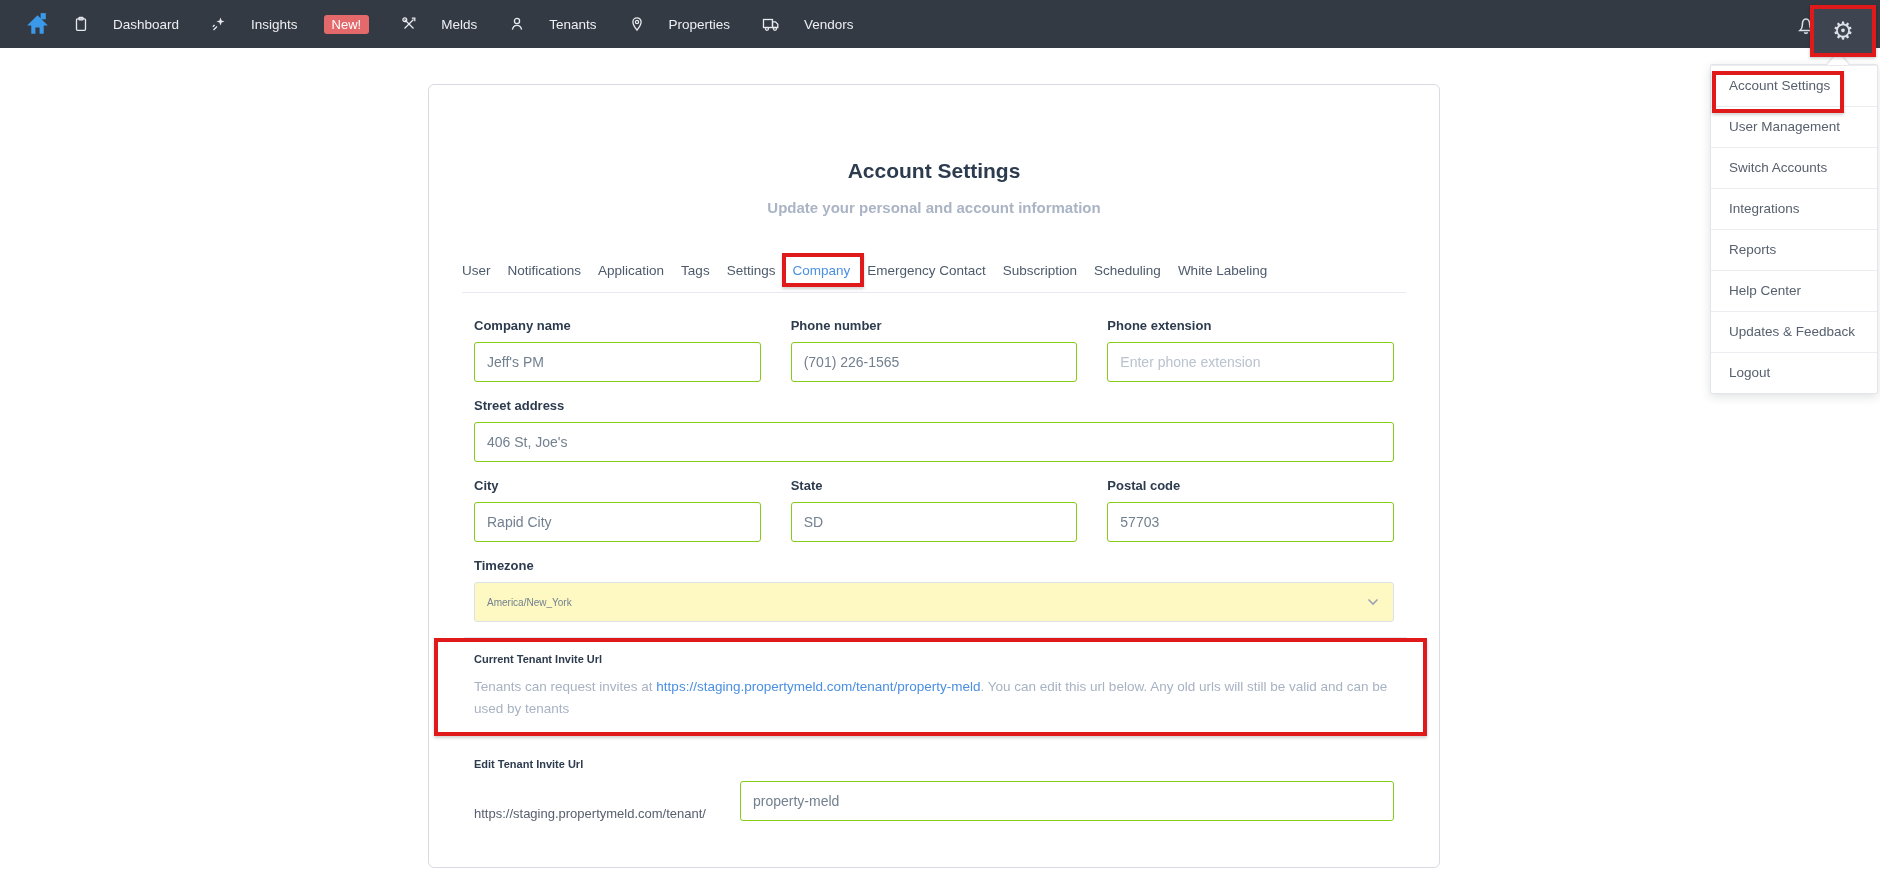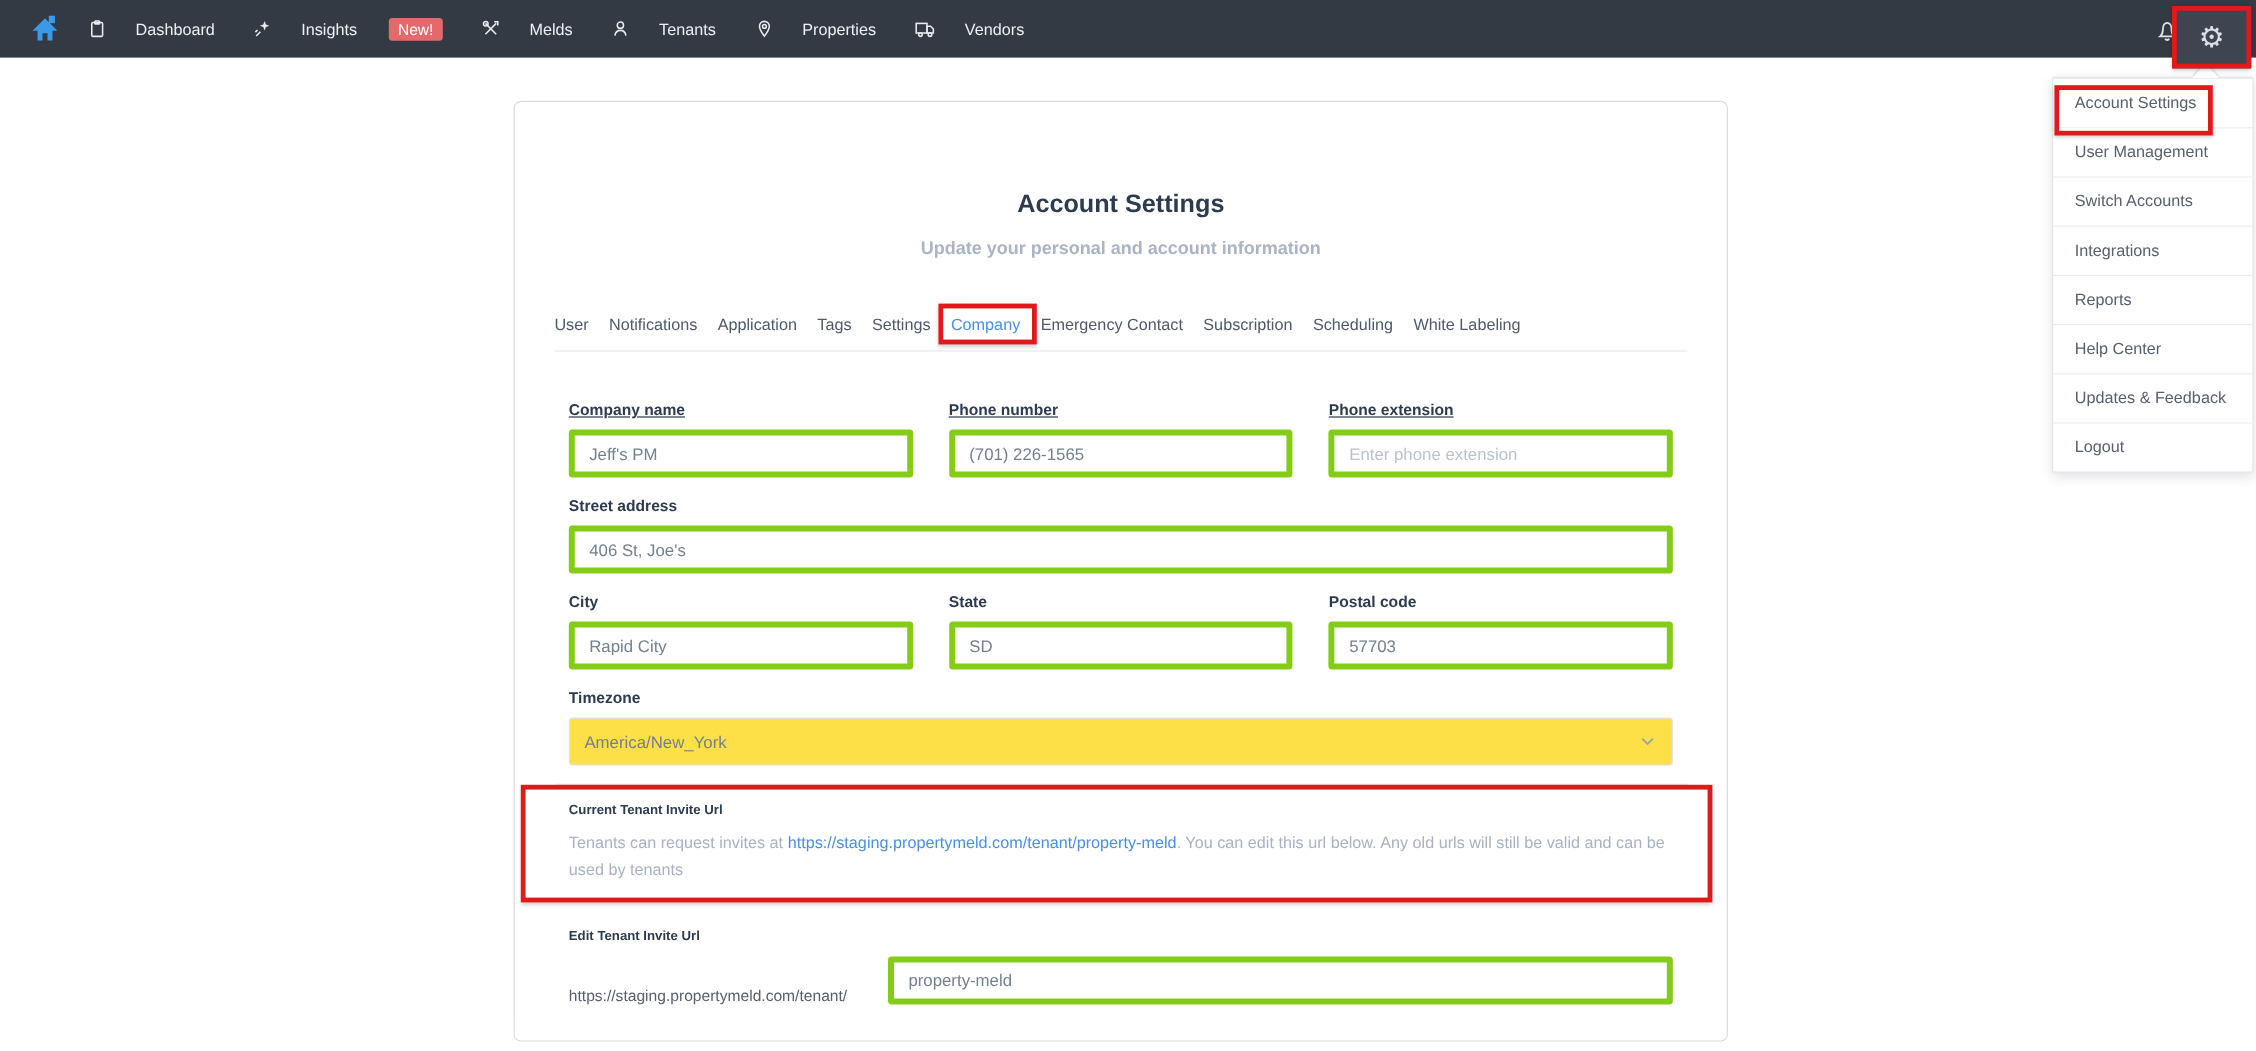--- a/index.html
+++ b/index.html
@@ -75,32 +75,32 @@
   .tabs{
     display:flex;gap:17px;margin:47px 33px 0;padding-bottom:14px;
     border-bottom:1px solid #e7e9ee;font-size:13.5px;color:#4d5a6b;
   }
   .tab{cursor:pointer;white-space:nowrap;position:relative;}
   .tab.active{color:#4a90e2;}
   .anno-company{left:-10px;right:-14px;top:-10px;bottom:-9px;}
   .form{margin:0 45px;}
   .grid3{display:grid;grid-template-columns:1fr 1fr 1fr;column-gap:30px;}
   .f-label{display:block;font-size:13px;font-weight:700;color:#2d3b4e;margin:16px 0 9px;}
-  .mt-lg .f-label{margin-top:41px;text-decoration:underline;}
+  .mt-lg .f-label{margin-top:25px;}
   .tb{
     display:block;width:100%;height:40px;box-sizing:border-box;
-    border:5px solid #84cc16;border-radius:3px;background:#fff;
+    border:1px solid #84cc16;border-radius:3px;background:#fff;
     padding:0 12px;font-size:14px;color:#73808f;outline:none;
     font-family:"Liberation Sans", sans-serif;
   }
   .tb::placeholder{color:#b9c2cd;}
   .select{
     display:flex;align-items:center;justify-content:space-between;
     width:100%;height:40px;box-sizing:border-box;border:1px solid #dde1e7;
-    border-radius:3px;background:#fde047;padding:0 14px 0 12px;font-size:14px;
+    border-radius:3px;background:#fef9c3;padding:0 14px 0 12px;font-size:10px;
     color:#73808f;cursor:pointer;
   }
   .divider{border:none;border-top:1px solid #e6e8f0;margin:15px -13px 0 -10px;}
   .invite-section{position:relative;padding:15px 0 16px;}
   .anno-invite{left:-40px;right:-33px;top:0;bottom:0;}
   .sec-heading{font-size:11px;font-weight:700;color:#2d3b4e;margin:0;}
   .invite-p{margin:11px 0 0;font-size:13.5px;color:#a7b2c2;line-height:22px;}
   .invite-p a{color:#4a8fe2;text-decoration:none;cursor:pointer;}
   .edit-heading{margin-top:22px;}
   .edit-row{display:flex;align-items:flex-end;margin-top:11px;}

